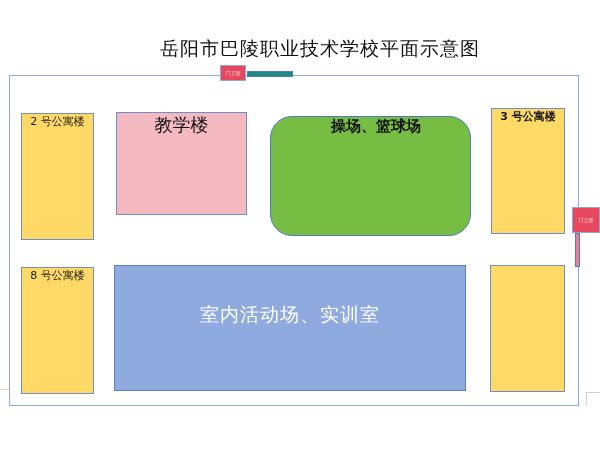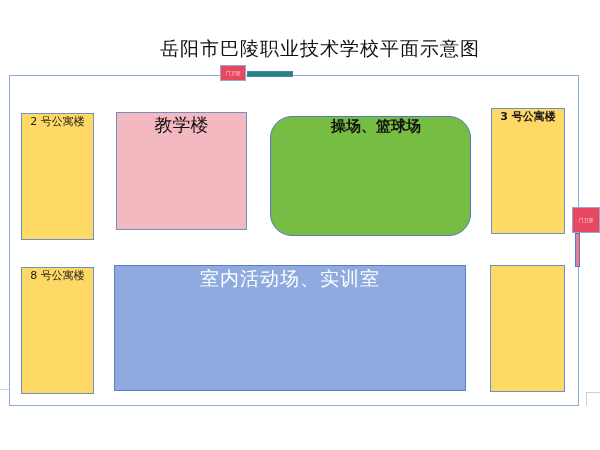--- a/index.html
+++ b/index.html
@@ -25,21 +25,21 @@
       text-align: center; border: 1.5px solid #6f8fc9;
     }
     .yellow { background: #ffd966; }
     .pink { background: #f4b8c1; }
     .green { background: #77bc43; border-color: #4e7bc1; border-radius: 22px; padding-left: 11px; }
     .blue { background: #8eaadf; border-color: #5b7fc4; }
     .lbl-small { font-size: 11px; color: #1a1a1a; }
     .lbl-small-bold { font-size: 11px; color: #1a1a1a; font-weight: bold; }
     .lbl-mid { font-size: 18px; color: #111; }
     .lbl-green { font-size: 15px; color: #111; font-weight: bold; }
-    .lbl-blue { font-size: 19px; color: #ffffff; letter-spacing: 1px; }
+    .lbl-blue { font-size: 19px; color: #ffffff; letter-spacing: 1px; margin-top: 36px; }
     .gate {
       background: #e8485f; border: 1.5px solid #8eaadb;
       display: flex; align-items: center; justify-content: center;
       font-size: 5px; color: #ffe0e4;
     }
     .gate-top-bar { background: #1f8a7c; border: 1px solid #4e7bc1; }
     .gate-right-bar { background: #ef7c8a; border: 1px solid #4e7bc1; }
   </style>
 </head>
 <body>
@@ -58,21 +58,21 @@
 
 <div class="abs gate" style="left:572px; top:207px; width:28px; height:26px;">
   <span>门卫室</span>
 </div>
 <div class="abs gate-right-bar" style="left:575px; top:233px; width:5px; height:34px;"></div>
 
 <div class="abs bldg yellow" style="left:21px; top:113px; width:73px; height:127px;">
   <span class="lbl-small">2 号公寓楼</span>
 </div>
 
-<div class="abs bldg pink" style="left:116px; top:112px; width:131px; height:118px;">
+<div class="abs bldg pink" style="left:116px; top:112px; width:131px; height:103px;">
   <span class="lbl-mid">教学楼</span>
 </div>
 
 <div class="abs bldg green" style="left:270px; top:116px; width:201px; height:120px;">
   <span class="lbl-green">操场、篮球场</span>
 </div>
 
 <div class="abs bldg yellow" style="left:491px; top:108px; width:74px; height:126px;">
   <span class="lbl-small-bold">3 号公寓楼</span>
 </div>

